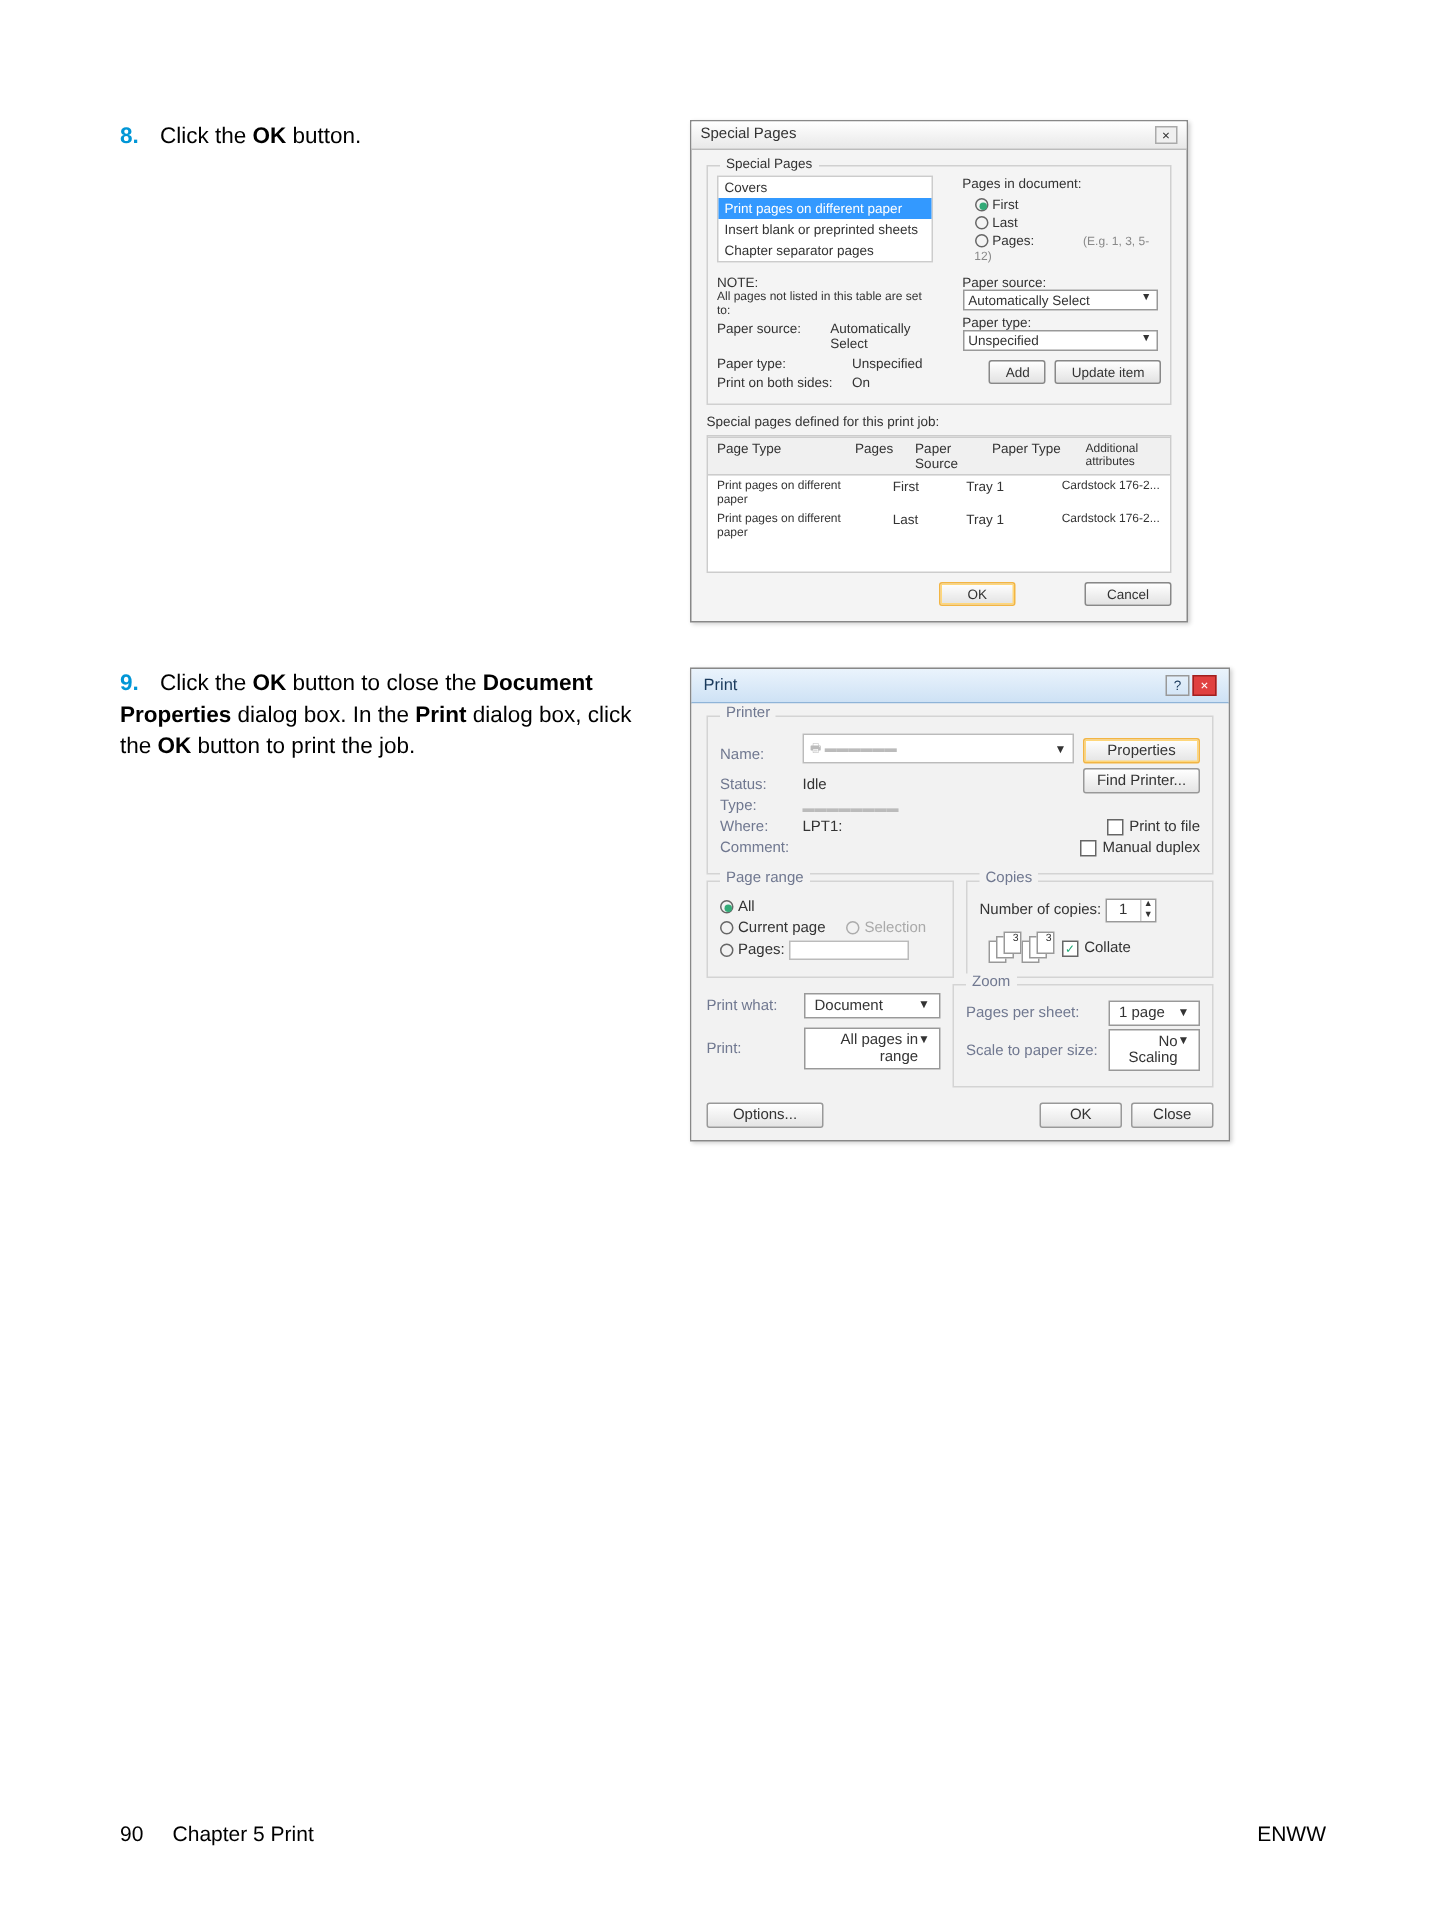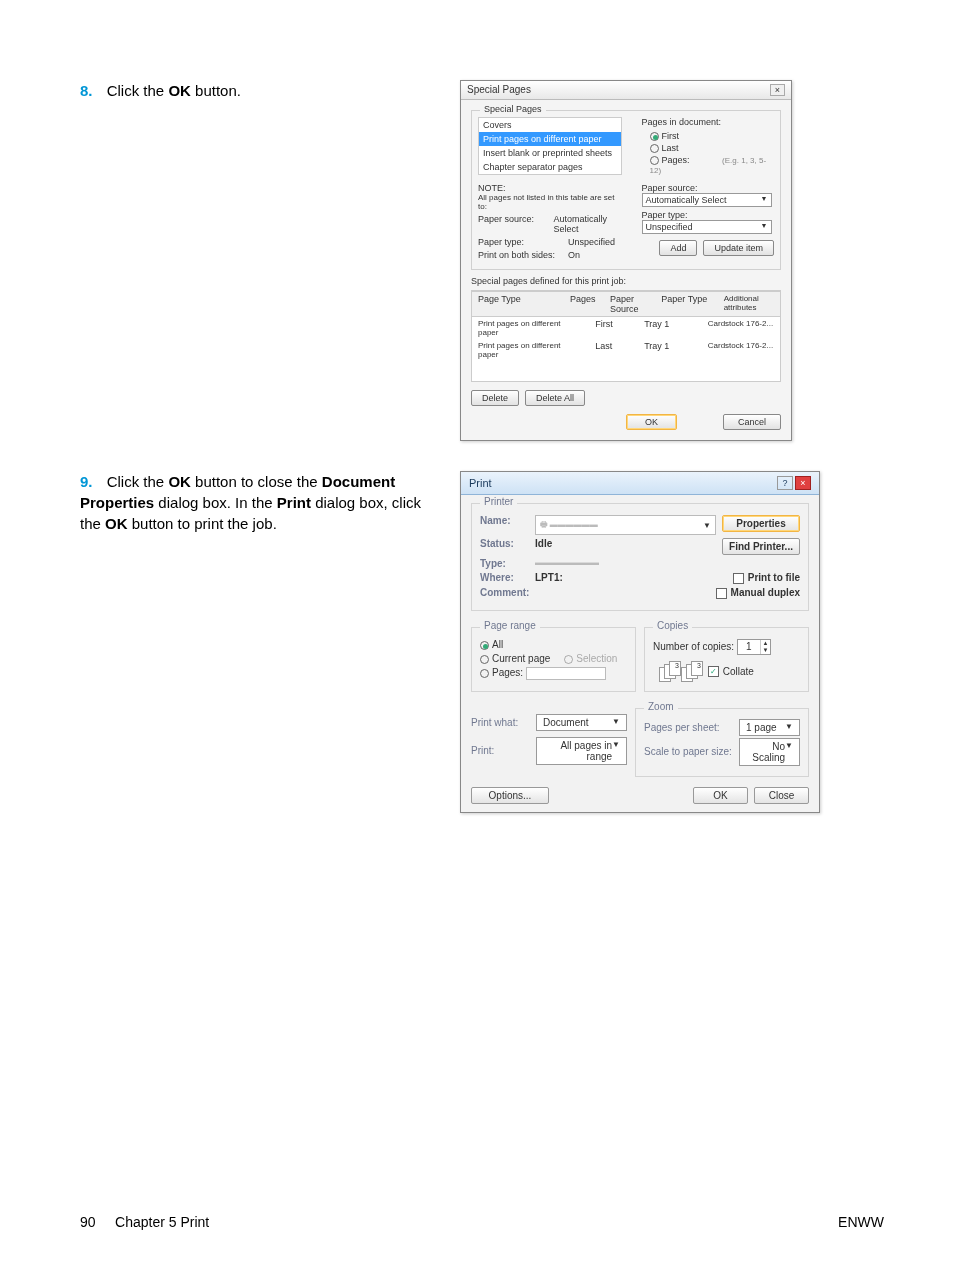--- a/index.html
+++ b/index.html
@@ -112,23 +112,23 @@
     justify-content: space-between;
     align-items: center;
   }
   .win-btns { display: flex; gap: 2px; }
   .win-btn {
     width: 16px; height: 14px; border: 1px solid #999;
     font-size: 9px; text-align: center; line-height: 12px;
   }
   .win-close { background: #e04040; color: #fff; border-color: #a02020; }
   .dlg2-body { padding: 8px 10px; background: #f2f2f2; }
-  .section { border: 1px solid #d4d4d4; padding: 8px; margin-bottom: 16px; position: relative; background: #f2f2f2;}
+  .section { border: 1px solid #d4d4d4; padding: 8px; margin-bottom: 4px; position: relative; background: #f2f2f2;}
   .section-title { position: absolute; top: -8px; left: 8px; background: #f2f2f2; padding: 0 4px; color: #707890; }
-  .printer-row { display: flex; align-items: flex-start; margin: 3px 0; font-weight: bold; }
+  .printer-row { display: flex; align-items: flex-end; margin: 3px 0; }
   .printer-row .plbl { width: 55px; color: #707890; }
   .name-field {
     flex: 1; border: 1px solid #bbb; background: #fff;
     padding: 2px 4px; display: flex; justify-content: space-between;
     align-items: center; margin-right: 6px;
   }
   .rbtn {
     border: 1px solid #999; background: linear-gradient(#fff,#e4e4e4);
     padding: 2px 6px; border-radius: 2px; min-width: 78px; text-align: center;
   }
@@ -253,24 +253,20 @@
               <div class="c4" style="font-size:8px;">Cardstock 176-2...</div>
             </div>
             <div class="table-row">
               <div class="c1" style="font-size:8px;">Print pages on different paper</div>
               <div class="c2">Last</div>
               <div class="c3">Tray 1</div>
               <div class="c4" style="font-size:8px;">Cardstock 176-2...</div>
             </div>
             <div style="height:20px;"></div>
           </div>
-          <div style="margin:8px 6px;display:flex;gap:6px;">
-            <span class="btn">Delete</span>
-            <span class="btn">Delete All</span>
-          </div>
           <div class="btn-row" style="margin:6px;">
             <span class="btn" style="border:1px solid #f2b544;box-shadow:0 0 0 1px #ffd77a inset;padding:2px 18px;">OK</span>
             <span class="btn" style="padding:2px 14px;margin-left:40px;">Cancel</span>
           </div>
         </div>
       </div>
     </div>
   </div>
 
   <div class="step-row">

